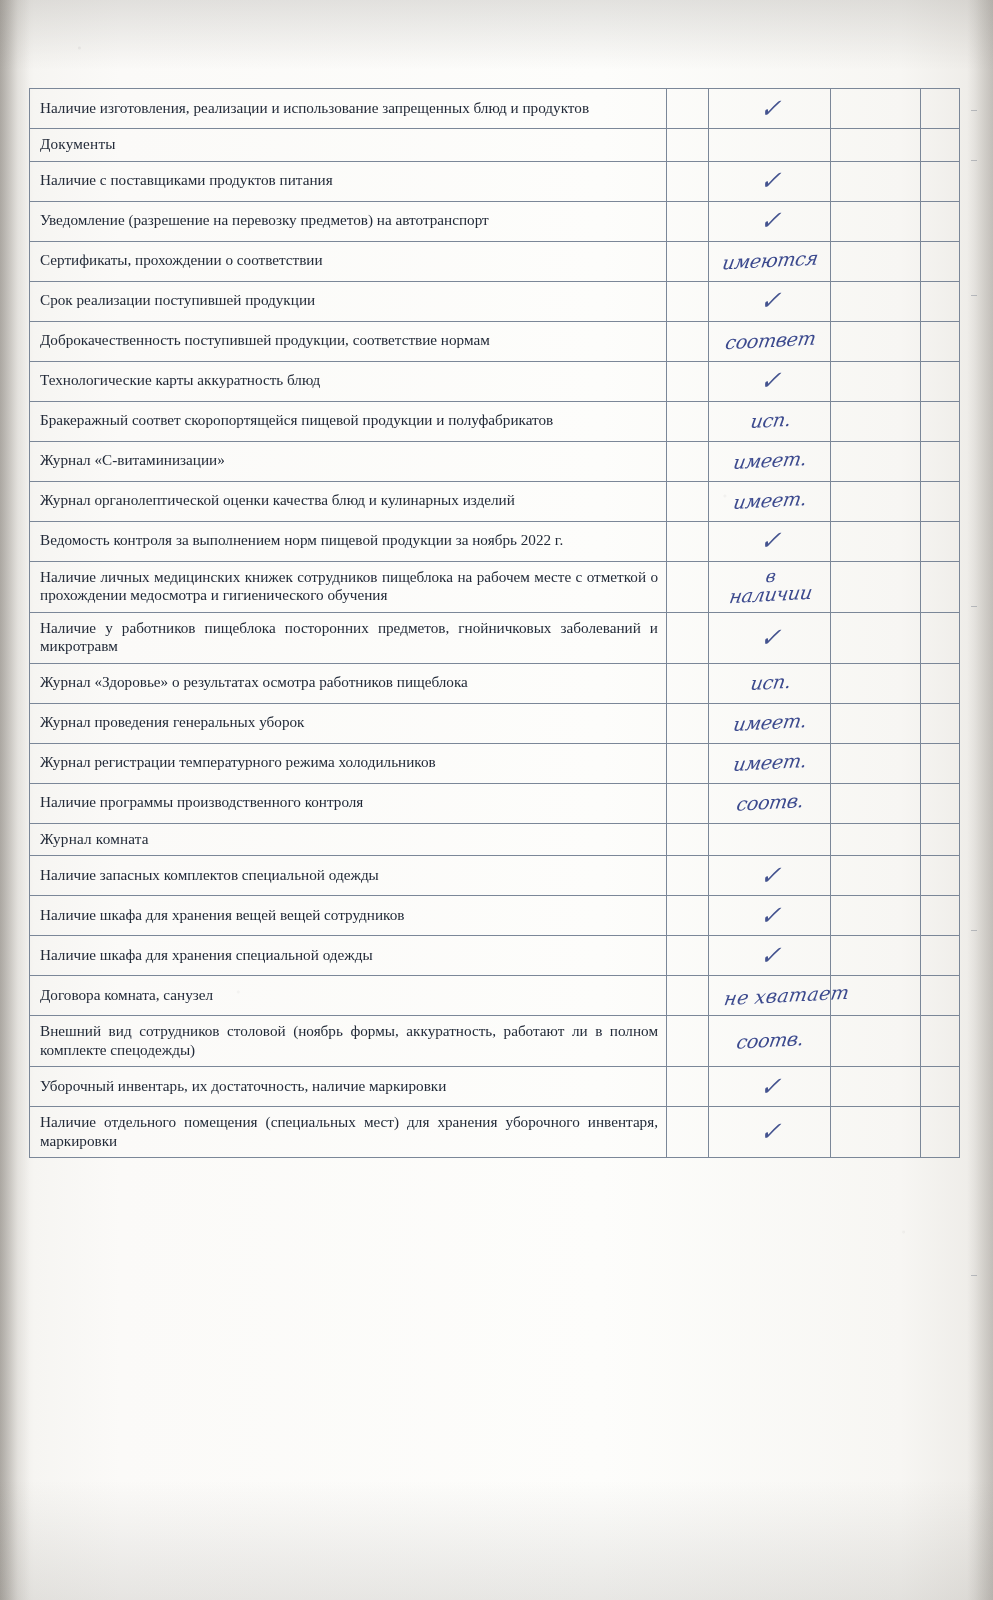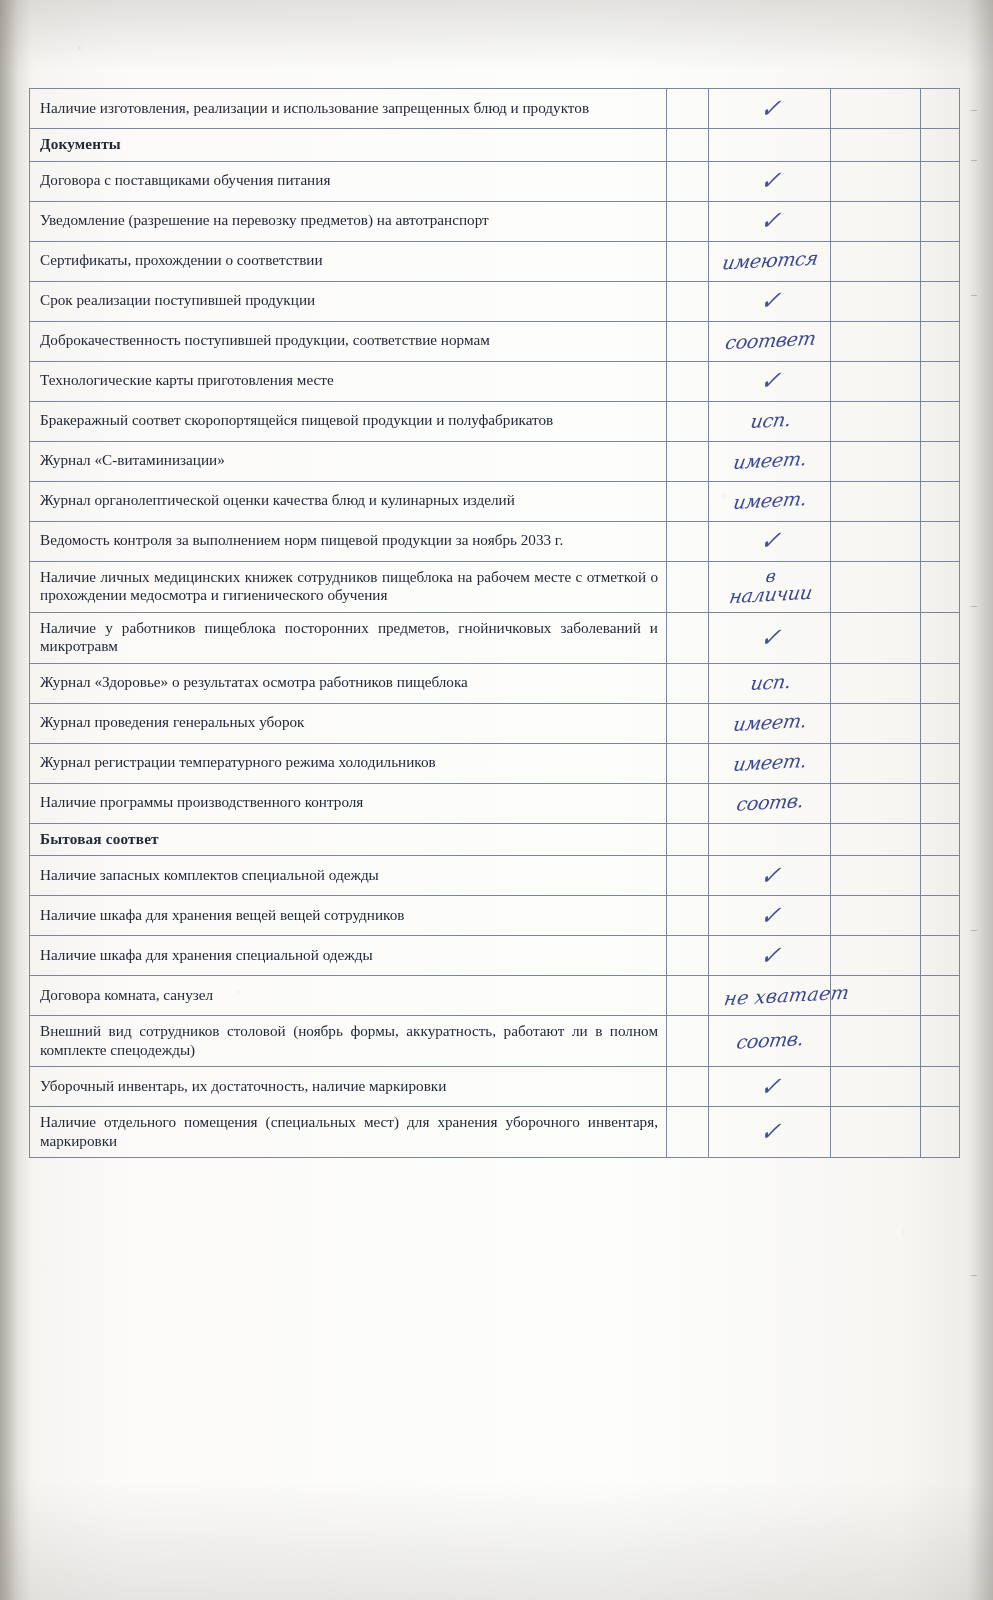--- a/index.html
+++ b/index.html
@@ -94,21 +94,21 @@
   td.cell-extra {
     padding: 0;
   }
   td.cell-edge {
     border-right: none;
     border-top: 1px solid #aab3c0;
     border-bottom: 1px solid #aab3c0;
   }
 
   tr.section td.cell-text {
-    font-weight: bold;
+    font-weight: normal;
     letter-spacing: 0.2px;
   }
 
   
   .hand {
     font-family: "DejaVu Serif", serif;
     color: #3a4a8c;
     font-style: italic;
     white-space: nowrap;
     display: inline-block;
@@ -187,21 +187,21 @@
             <td class="cell-extra cell-edge"></td>
           </tr>
           <tr class="section">
             <td class="cell-text">Документы</td>
             <td class="cell-narrow"></td>
             <td class="cell-value"></td>
             <td class="cell-extra"></td>
             <td class="cell-extra cell-edge"></td>
           </tr>
           <tr class="item">
-            <td class="cell-text">Договора с поставщиками обучения питания</td>
+            <td class="cell-text">Наличие с поставщиками продуктов питания</td>
             <td class="cell-narrow"></td>
             <td class="cell-value">
               <div class="mark-box">
                 <span class="hand hand-check">✓</span>
               </div>
             </td>
             <td class="cell-extra"></td>
             <td class="cell-extra cell-edge"></td>
           </tr>
           <tr class="item">
@@ -242,21 +242,21 @@
             <td class="cell-narrow"></td>
             <td class="cell-value">
               <div class="mark-box">
                 <span class="hand hand-word">соответ</span>
               </div>
             </td>
             <td class="cell-extra"></td>
             <td class="cell-extra cell-edge"></td>
           </tr>
           <tr class="item">
-            <td class="cell-text">Технологические карты приготовления месте</td>
+            <td class="cell-text">Технологические карты аккуратность блюд</td>
             <td class="cell-narrow"></td>
             <td class="cell-value">
               <div class="mark-box">
                 <span class="hand hand-check">✓</span>
               </div>
             </td>
             <td class="cell-extra"></td>
             <td class="cell-extra cell-edge"></td>
           </tr>
           <tr class="item">
@@ -286,21 +286,21 @@
             <td class="cell-narrow"></td>
             <td class="cell-value">
               <div class="mark-box">
                 <span class="hand hand-word">имеет.</span>
               </div>
             </td>
             <td class="cell-extra"></td>
             <td class="cell-extra cell-edge"></td>
           </tr>
           <tr class="item">
-            <td class="cell-text">Ведомость контроля за выполнением норм пищевой продукции за ноябрь 2033 г.</td>
+            <td class="cell-text">Ведомость контроля за выполнением норм пищевой продукции за ноябрь 2022 г.</td>
             <td class="cell-narrow"></td>
             <td class="cell-value">
               <div class="mark-box">
                 <span class="hand hand-check">✓</span>
               </div>
             </td>
             <td class="cell-extra"></td>
             <td class="cell-extra cell-edge"></td>
           </tr>
           <tr class="item">
@@ -364,21 +364,21 @@
             <td class="cell-narrow"></td>
             <td class="cell-value">
               <div class="mark-box">
                 <span class="hand hand-word">соотв.</span>
               </div>
             </td>
             <td class="cell-extra"></td>
             <td class="cell-extra cell-edge"></td>
           </tr>
           <tr class="section">
-            <td class="cell-text">Бытовая соответ</td>
+            <td class="cell-text">Журнал комната</td>
             <td class="cell-narrow"></td>
             <td class="cell-value"></td>
             <td class="cell-extra"></td>
             <td class="cell-extra cell-edge"></td>
           </tr>
           <tr class="item">
             <td class="cell-text">Наличие запасных комплектов специальной одежды</td>
             <td class="cell-narrow"></td>
             <td class="cell-value">
               <div class="mark-box">

